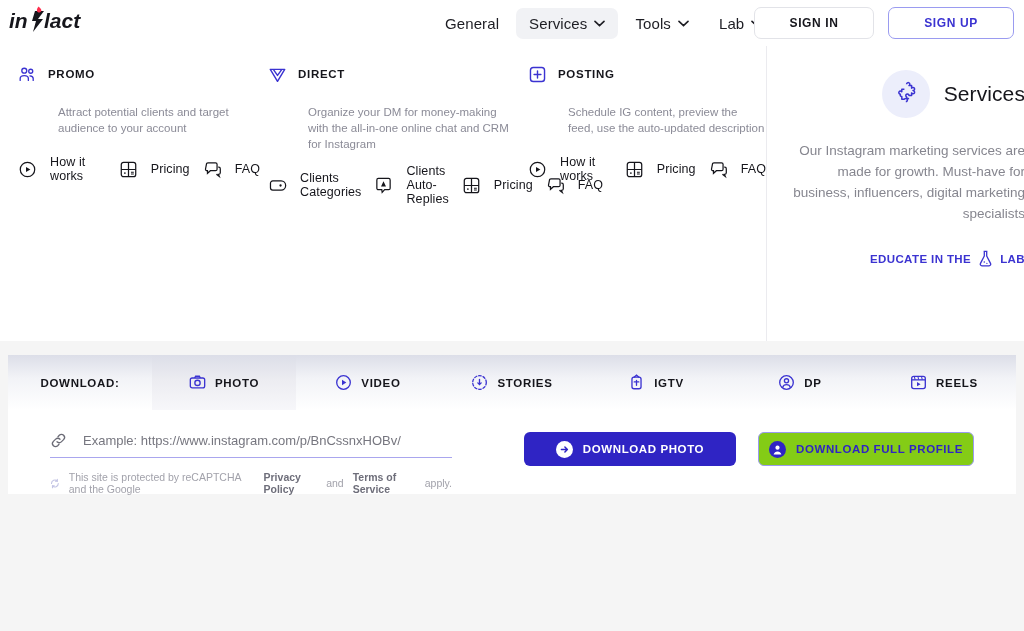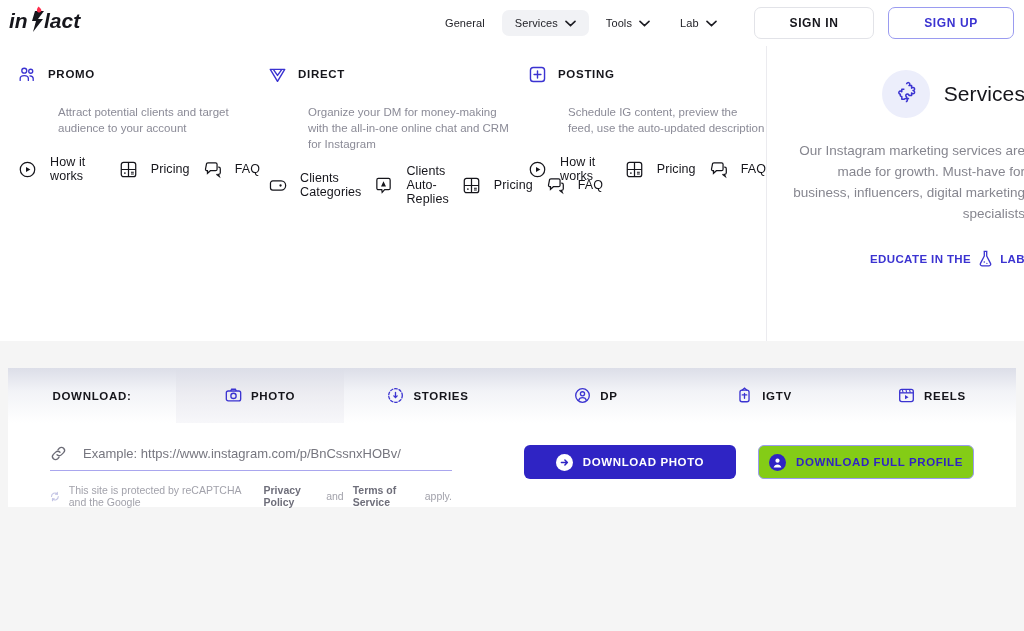--- a/index.html
+++ b/index.html
@@ -16,21 +16,21 @@
     position: absolute; top: 0; left: 0; width: 1024px; height: 46px;
     background: #ffffff; display: flex; align-items: center;
   }
   .logo { position: absolute; left: 8px; top: 4px; width: 110px; height: 34px; }
   .logo svg { display: block; }
 
   .nav { position: absolute; left: 432px; top: 0; height: 46px; display: flex; align-items: center; gap: 4px; }
   .nav-item {
     display: flex; align-items: center; gap: 7px;
     padding: 7px 13px; border-radius: 7px;
-    font-size: 11px; color: #1d1d23; letter-spacing: .1px;
+    font-size: 15px; color: #1d1d23; letter-spacing: .1px;
     cursor: pointer; white-space: nowrap;
   }
   .nav-item.active { background: #f1f2f5; }
   .caret { width: 11px; height: 7px; flex: none; }
 
   .auth { position: absolute; right: 10px; top: 0; height: 46px; display: flex; align-items: center; gap: 14px; }
   .btn-signin {
     width: 120px; height: 32px; border: 1px solid #e2e3e8; border-radius: 7px;
     background: #fff; color: #15151b; font-size: 12px; font-weight: bold; letter-spacing: .6px;
     display: flex; align-items: center; justify-content: center; cursor: pointer;
@@ -79,21 +79,21 @@
   .side-desc {
     margin-top: 22px; font-size: 13.5px; line-height: 21px; color: #86868f;
     text-align: right; width: 232px;
   }
   .side-link {
     margin-top: 26px; display: flex; align-items: center; gap: 7px;
     font-size: 11.5px; font-weight: bold; letter-spacing: .4px; color: #3b33d1; cursor: pointer;
   }
 
   
-  .dl-wrap { position: absolute; top: 368px; left: 0; width: 1024px; }
+  .dl-wrap { position: absolute; top: 355px; left: 0; width: 1024px; }
   .dl-inner { margin: 0 8px; background: #fff; }
   .tabs {
     height: 55px; display: flex; align-items: stretch;
     background: linear-gradient(180deg, #dcdee8 0%, #f2f3f7 42%, #ffffff 100%);
   }
   .tab {
     flex: 1; display: flex; align-items: center; justify-content: center; gap: 9px;
     font-size: 11.5px; font-weight: bold; letter-spacing: .7px; color: #15151b;
     cursor: pointer;
   }
@@ -325,41 +325,48 @@
         </div>
         <div class="tab active">
           <svg class="tic" viewBox="0 0 18 18" fill="none" stroke="#3b33d1" stroke-width="1.4">
               <rect x="1.4" y="4.2" width="15.2" height="10.4" rx="2"></rect>
               <path d="M6 4.2 7 2.4h4L12 4.2"></path>
               <circle cx="9" cy="9.4" r="2.8"></circle>
             </svg>
           <span>PHOTO</span>
         </div>
         <div class="tab">
+          <svg class="tic" viewBox="0 0 18 18" fill="none" stroke="#3b33d1" stroke-width="1.4">
+              <circle cx="9" cy="9" r="7.2"></circle>
+              <path d="M7.4 6.2 L12 9 L7.4 11.8 Z" fill="#3b33d1" stroke="none"></path>
+            </svg>
+          <span>VIDEO</span>
+        </div>
+        <div class="tab">
           <svg class="tic" viewBox="0 0 18 18" fill="none" stroke="#3b33d1" stroke-width="1.4" stroke-linecap="round" stroke-dasharray="2.6 2.1">
               <circle cx="9" cy="9" r="7.2"></circle>
               <path d="M9 5.6v5.4M7.2 9.4 9 11.2 10.8 9.4" stroke-dasharray="0"></path>
             </svg>
           <span>STORIES</span>
+        </div>
+        <div class="tab">
+          <svg class="tic" viewBox="0 0 18 18" fill="none" stroke="#3b33d1" stroke-width="1.4">
+              <rect x="4.2" y="3.4" width="9.6" height="12.2" rx="2.2"></rect>
+              <path d="M6.4 3.4 9 1.2 11.6 3.4" stroke-linecap="round"></path>
+              <path d="M6.6 8.4h4.8M9 6.8v5.2" stroke-linecap="round"></path>
+            </svg>
+          <span>IGTV</span>
         </div>
         <div class="tab">
           <svg class="tic" viewBox="0 0 18 18" fill="none" stroke="#3b33d1" stroke-width="1.4">
               <circle cx="9" cy="9" r="7.2"></circle>
               <circle cx="9" cy="7.2" r="2.2"></circle>
               <path d="M4.8 14.4c.6-2 2.2-3.1 4.2-3.1s3.6 1.1 4.2 3.1"></path>
             </svg>
           <span>DP</span>
-        </div>
-        <div class="tab">
-          <svg class="tic" viewBox="0 0 18 18" fill="none" stroke="#3b33d1" stroke-width="1.4">
-              <rect x="4.2" y="3.4" width="9.6" height="12.2" rx="2.2"></rect>
-              <path d="M6.4 3.4 9 1.2 11.6 3.4" stroke-linecap="round"></path>
-              <path d="M6.6 8.4h4.8M9 6.8v5.2" stroke-linecap="round"></path>
-            </svg>
-          <span>IGTV</span>
         </div>
         <div class="tab">
           <svg class="tic" viewBox="0 0 18 18" fill="none" stroke="#3b33d1" stroke-width="1.4">
               <rect x="1.8" y="2.6" width="14.4" height="12.8" rx="2.2"></rect>
               <path d="M1.8 6.2h14.4"></path>
               <path d="M4.6 2.8 5.4 6M8.4 2.8 9.2 6M12.2 2.8 13 6" stroke-width="1.1"></path>
               <path d="M7.4 8.6 L11.2 10.8 L7.4 13 Z" fill="#3b33d1" stroke="none"></path>
             </svg>
           <span>REELS</span>
         </div>

